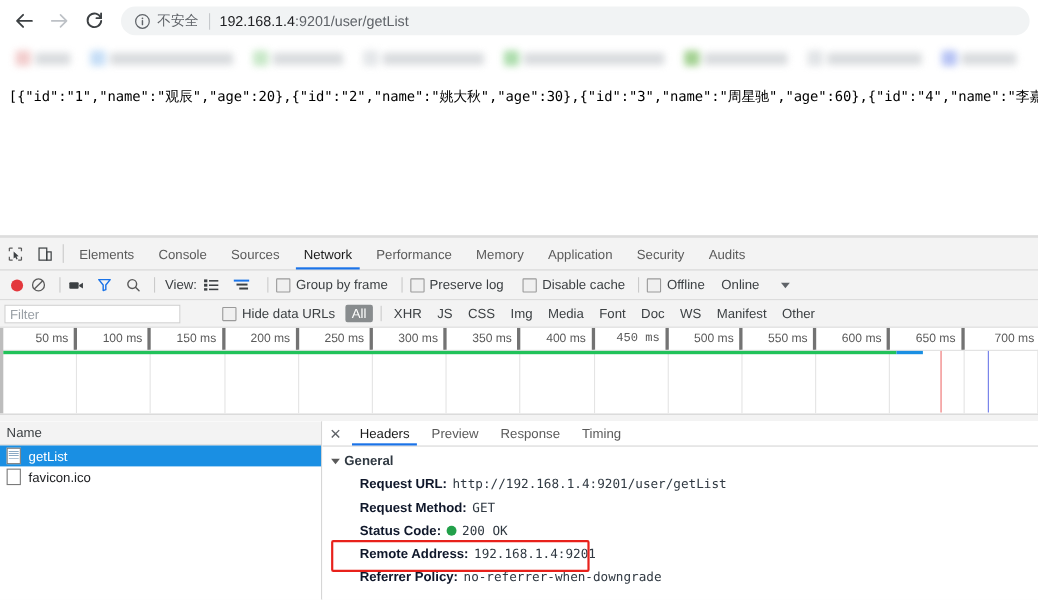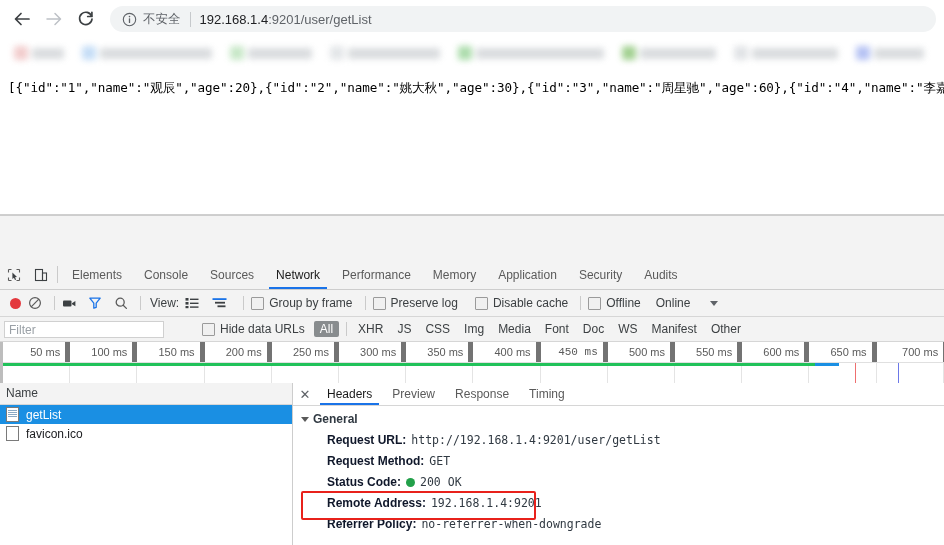--- a/index.html
+++ b/index.html
@@ -133,21 +133,20 @@
     border-top: 1px solid #cdcdcd;
     font-family: "Liberation Sans", sans-serif;
     overflow: hidden;
   }
   .dt-tabbar {
     height: 29px;
     display: flex;
     align-items: stretch;
     background: #f3f3f3;
     border-bottom: 1px solid #cdcdcd;
-    margin-top: 44px;
   }
   .dt-iconbtn {
     width: 27px;
     display: flex;
     align-items: center;
     justify-content: center;
   }
   .dt-vsep {
     width: 1px;
     background: #cacaca;
@@ -255,21 +254,21 @@
   .tl-ruler {
     height: 20px;
     position: relative;
     border-bottom: 1px solid #e0e0e0;
     background: #ffffff;
   }
   .tl-tick {
     position: absolute;
     top: 0;
     height: 20px;
-    border-right: 5px solid #737373;
+    border-right: 3px solid #737373;
     font-size: 11px;
     color: #5a5a5a;
     padding-right: 5px;
     box-sizing: border-box;
     text-align: right;
     line-height: 20px;
     white-space: nowrap;
   }
   .tl-grid {
     position: absolute;

